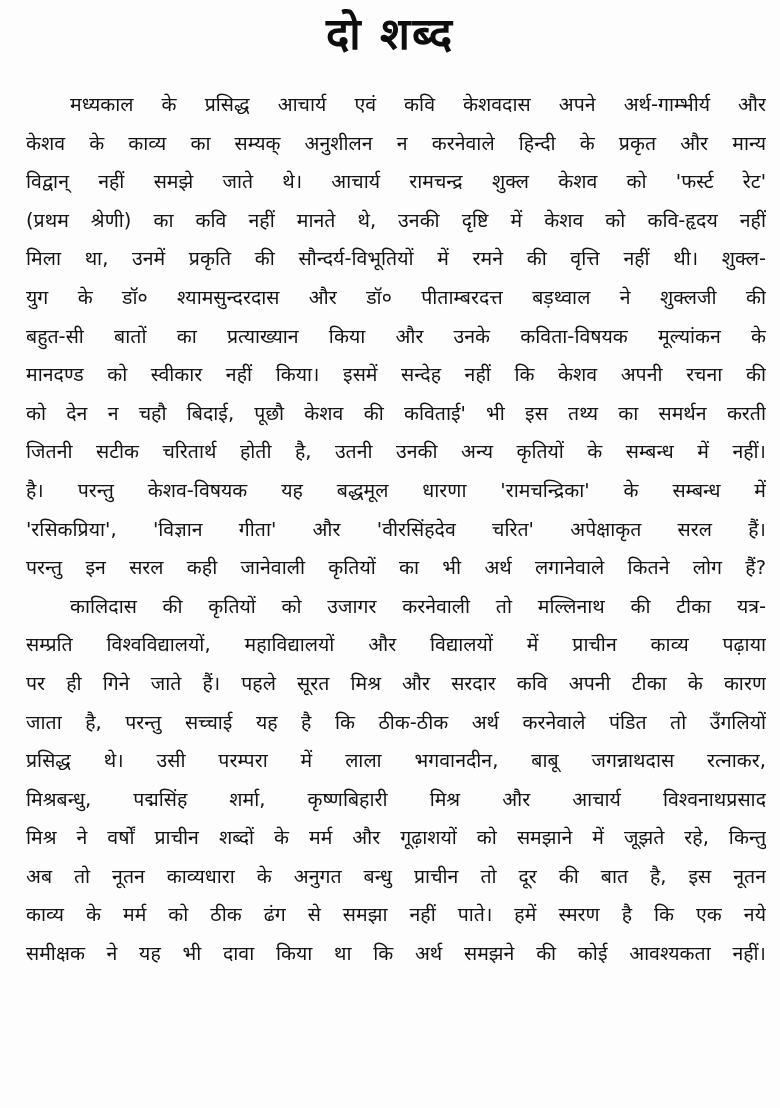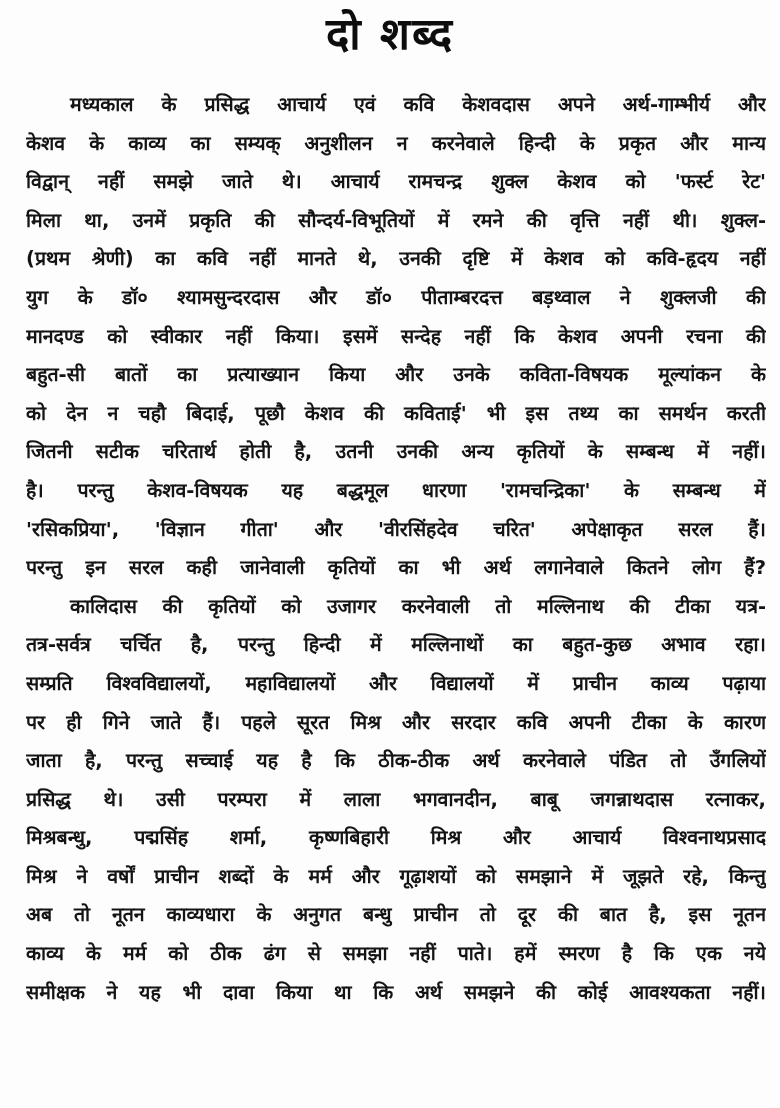--- a/index.html
+++ b/index.html
@@ -9,49 +9,48 @@
     position: absolute; left: 0; top: 6px; width: 780px; text-align: center;
     font-family: "DejaVu Sans", sans-serif; font-weight: bold; font-size: 44px; line-height: 56px;
     letter-spacing: 2px; color: #0d0d0d;
   }
   .body-text {
     position: absolute; left: 26px; top: 86px; width: 740px;
     font-family: "DejaVu Sans", sans-serif; font-size: 19.5px; color: #141414;
   }
   .line {
     display: block; height: 38.6px; line-height: 38.6px; white-space: nowrap;
-    text-align: justify; text-align-last: justify; overflow: hidden; font-weight: bold;
+    text-align: justify; text-align-last: justify; overflow: hidden;
   }
   .line.indent { padding-left: 44px; }
 </style>
 </head>
 <body>
 
 <div class="page">
   <div class="title">दो शब्द</div>
 
   <div class="body-text">
     <div>
       <span class="line indent">मध्यकाल के प्रसिद्ध आचार्य एवं कवि केशवदास  अपने अर्थ-गाम्भीर्य और</span>
       <span class="line">केशव के काव्य का सम्यक्  अनुशीलन न करनेवाले हिन्दी के प्रकृत और मान्य</span>
       <span class="line">विद्वान् नहीं समझे जाते थे। आचार्य रामचन्द्र  शुक्ल केशव को 'फर्स्ट रेट'</span>
+      <span class="line">(प्रथम श्रेणी) का कवि नहीं मानते थे, उनकी दृष्टि में केशव को कवि-हृदय नहीं</span>
       <span class="line">मिला था, उनमें प्रकृति की सौन्दर्य-विभूतियों में रमने की वृत्ति नहीं थी। शुक्ल-</span>
-      <span class="line">(प्रथम श्रेणी) का कवि नहीं मानते थे, उनकी दृष्टि में केशव को कवि-हृदय नहीं</span>
       <span class="line">युग के डॉ० श्यामसुन्दरदास और डॉ० पीताम्बरदत्त बड़थ्वाल ने शुक्लजी की</span>
+      <span class="line">बहुत-सी बातों का प्रत्याख्यान किया और उनके कविता-विषयक  मूल्यांकन के</span>
       <span class="line">मानदण्ड को स्वीकार नहीं किया। इसमें सन्देह नहीं कि केशव अपनी रचना की</span>
-      <span class="line">बहुत-सी बातों का प्रत्याख्यान किया और उनके कविता-विषयक  मूल्यांकन के</span>
       <span class="line">को देन न चहौ बिदाई, पूछौ केशव की कविताई' भी इस तथ्य का समर्थन करती</span>
       <span class="line">जितनी सटीक चरितार्थ होती है, उतनी उनकी अन्य  कृतियों के सम्बन्ध में नहीं।</span>
       <span class="line">है। परन्तु केशव-विषयक  यह  बद्धमूल  धारणा 'रामचन्द्रिका' के सम्बन्ध में</span>
       <span class="line">'रसिकप्रिया',  'विज्ञान गीता' और  'वीरसिंहदेव चरित'  अपेक्षाकृत सरल हैं।</span>
       <span class="line">परन्तु इन सरल कही जानेवाली कृतियों का भी अर्थ लगानेवाले कितने लोग हैं?</span>
     </div>
     <div>
       <span class="line indent">कालिदास की कृतियों को उजागर करनेवाली तो  मल्लिनाथ की टीका यत्र-</span>
-      <span class="line">तत्र-सर्वत्र  चर्चित है,  परन्तु हिन्दी में मल्लिनाथों का बहुत-कुछ अभाव रहा।</span>
       <span class="line">सम्प्रति विश्वविद्यालयों, महाविद्यालयों  और विद्यालयों में प्राचीन काव्य पढ़ाया</span>
       <span class="line">पर ही गिने जाते हैं। पहले सूरत मिश्र और सरदार कवि अपनी टीका के कारण</span>
       <span class="line">जाता है, परन्तु  सच्चाई यह है कि ठीक-ठीक अर्थ करनेवाले पंडित तो उँगलियों</span>
       <span class="line">प्रसिद्ध थे। उसी परम्परा में लाला भगवानदीन,  बाबू जगन्नाथदास रत्नाकर,</span>
       <span class="line">मिश्रबन्धु, पद्मसिंह शर्मा,  कृष्णबिहारी मिश्र और आचार्य विश्वनाथप्रसाद</span>
       <span class="line">मिश्र ने वर्षों प्राचीन शब्दों के मर्म और गूढ़ाशयों को समझाने में जूझते रहे, किन्तु</span>
       <span class="line">अब तो नूतन काव्यधारा के अनुगत बन्धु  प्राचीन तो दूर की बात है, इस नूतन</span>
       <span class="line">काव्य के मर्म को ठीक ढंग से समझा नहीं पाते।  हमें स्मरण है कि एक नये</span>
       <span class="line">समीक्षक ने यह भी दावा किया था कि अर्थ समझने की कोई आवश्यकता नहीं।</span>
     </div>

